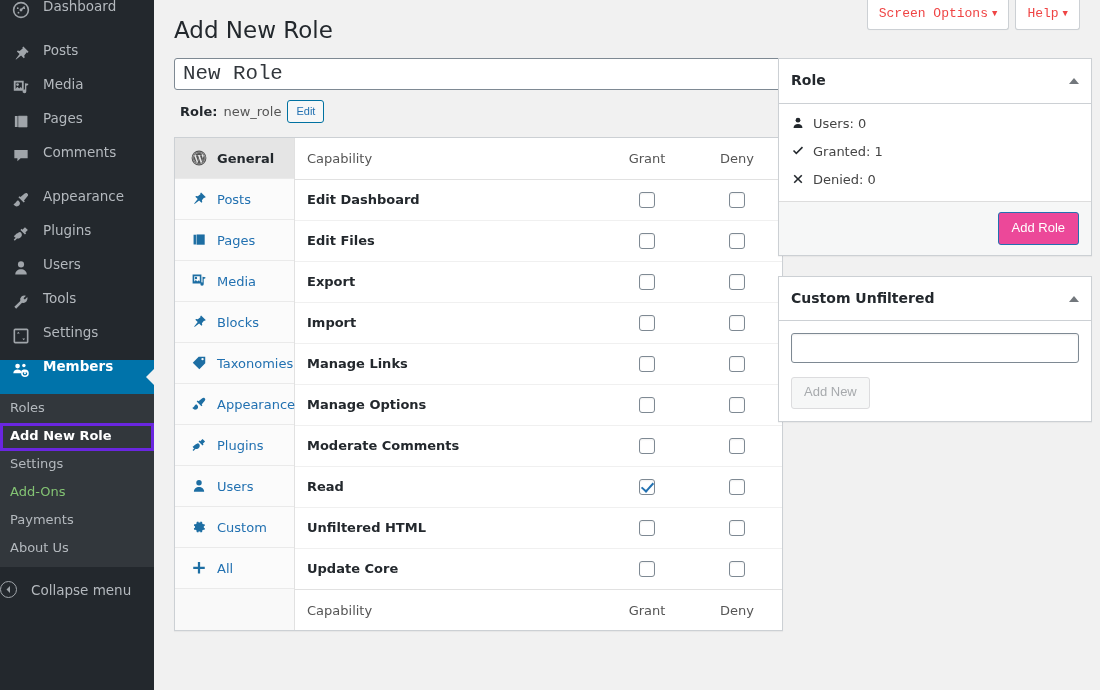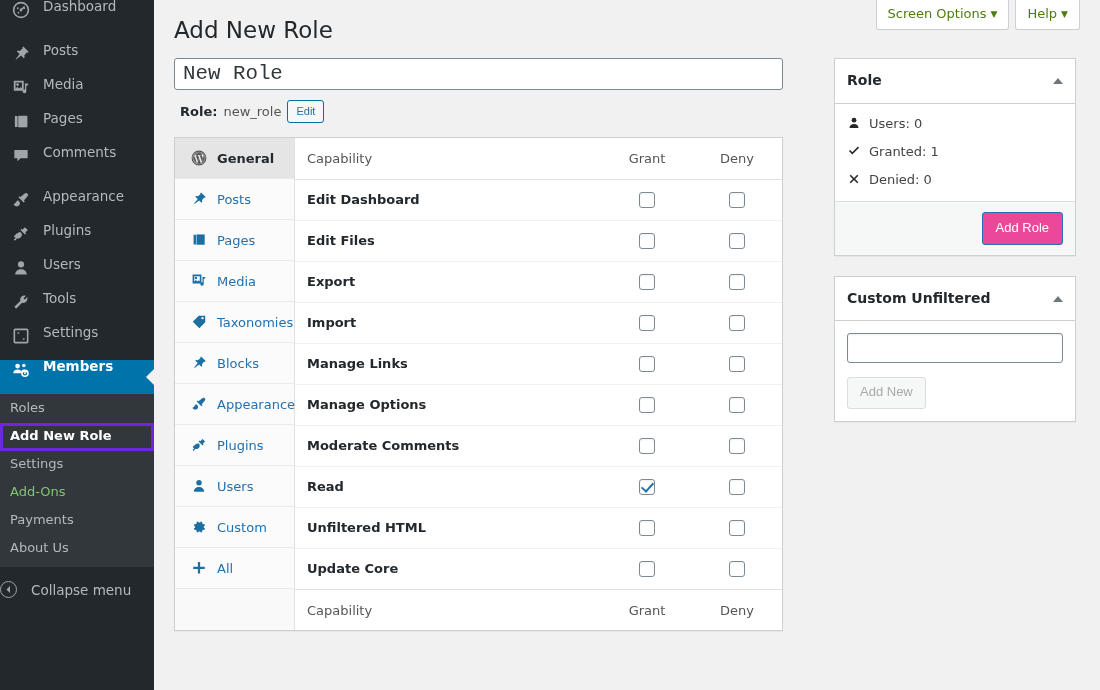--- a/index.html
+++ b/index.html
@@ -100,25 +100,26 @@
     position: absolute; top: 0; right: 20px;
     display: flex; gap: 6px; z-index: 5;
   }
   .sm-btn {
     background: #fff;
     border: 1px solid #ccd0d4;
     border-top: none;
     border-radius: 0 0 3px 3px;
     padding: 6px 11px 7px 11px;
     font-size: 13px;
-    color: #4d7c0f;
+    color: #ef4444;
     cursor: pointer;
     line-height: 1.2;
     box-shadow: 0 1px 1px -1px rgba(0,0,0,.1);
     white-space: nowrap;
+    font-family: Liberation Mono, monospace;
   }
   .sm-btn .caret { font-size: 9px; margin-left: 4px; position: relative; top: -1px; }
 
   h1.page-title {
     font-size: 23px;
     font-weight: 400;
     color: #23282d;
     margin: 0;
     padding: 16px 0 12px 0;
     line-height: 1.3;
@@ -249,22 +250,22 @@
     left: 4px; top: 0px;
     width: 5px; height: 10px;
     border: solid #2271b1;
     border-width: 0 2.5px 2.5px 0;
     transform: rotate(42deg);
   }
 
   
   #postbox-container {
     position: absolute;
-    top: 58px; right: 24px;
-    width: 242px;
+    top: 58px; right: 8px;
+    width: 314px;
   }
   .side-box { margin-bottom: 20px; }
   .side-box .postbox-header { padding: 12px 12px; }
   .side-box .postbox-header h2 { font-size: 14px; }
   .toggle-tri-up {
     width: 0; height: 0;
     border-left: 5px solid transparent;
     border-right: 5px solid transparent;
     border-bottom: 6px solid #72777c;
     cursor: pointer;
@@ -523,32 +524,32 @@
                   <circle cx="6.2" cy="6.2" r="1.5"></circle>
                   <path d="M3.2 11.6 L6 8.6 l2 2 1.8-1.6 2 2.6z"></path>
                   <path d="M14.4 4.6 v7.2 a2.1 2.1 0 1 0 1.5 1.9 V7.5 l2.1-.8 V5.2 z"></path>
                 </svg>
               </span>
               <span>Media</span>
             </div>
             <div class="cap-tab">
               <span class="ticon">
                 <svg xmlns="http://www.w3.org/2000/svg" width="16" height="16" viewBox="0 0 20 20" fill="currentColor">
+                  <path d="M12.6 1.8 L11.4 3 l.7.7 -3.6 2.9 -2.1-.5 -1 1 3 3 -4.4 5.6 .5 .5 5.6-4.4 3 3 1-1 -.5-2.1 2.9-3.6 .7 .7 1.2-1.2z"></path>
+                </svg>
+              </span>
+              <span>Blocks</span>
+            </div>
+            <div class="cap-tab">
+              <span class="ticon">
+                <svg xmlns="http://www.w3.org/2000/svg" width="16" height="16" viewBox="0 0 20 20" fill="currentColor">
                   <path d="M9.6 2.2 2.2 9.6l8.2 8.2 7.4-7.4V2.2zm4.8 4.4a1.5 1.5 0 1 1 0-3 1.5 1.5 0 0 1 0 3z"></path>
                 </svg>
               </span>
               <span>Taxonomies</span>
-            </div>
-            <div class="cap-tab">
-              <span class="ticon">
-                <svg xmlns="http://www.w3.org/2000/svg" width="16" height="16" viewBox="0 0 20 20" fill="currentColor">
-                  <path d="M12.6 1.8 L11.4 3 l.7.7 -3.6 2.9 -2.1-.5 -1 1 3 3 -4.4 5.6 .5 .5 5.6-4.4 3 3 1-1 -.5-2.1 2.9-3.6 .7 .7 1.2-1.2z"></path>
-                </svg>
-              </span>
-              <span>Blocks</span>
             </div>
             <div class="cap-tab">
               <span class="ticon">
                 <svg xmlns="http://www.w3.org/2000/svg" width="16" height="16" viewBox="0 0 20 20" fill="currentColor">
                   <path d="M16.8 2.6c-.8-.8-1.8-.5-2.7.2L9.4 6.7l-1-1-1.3 1.3 5.9 5.9 1.3-1.3-1-1 3.9-4.7c.7-.9 1-1.9.2-2.7z"></path>
                   <path d="M6.6 10.3 C5 11.1 4.4 12.7 3 14c-.6.6-1.4.8-1.4.8 .9 1.6 2.8 2.6 4.5 2.2 1.8-.4 3-2 2.7-3.7 -.1-.9-.8-1.8-2.2-3z"></path>
                 </svg>
               </span>
               <span>Appearance</span>
             </div>

